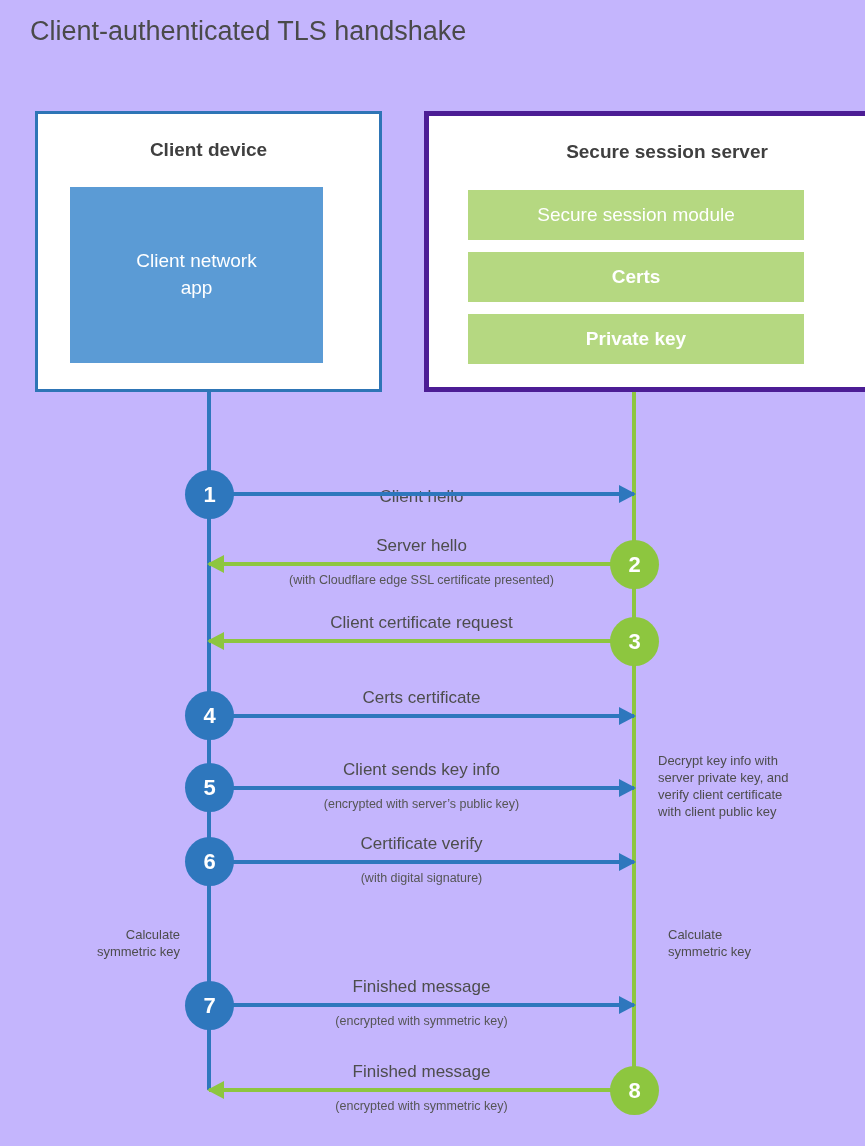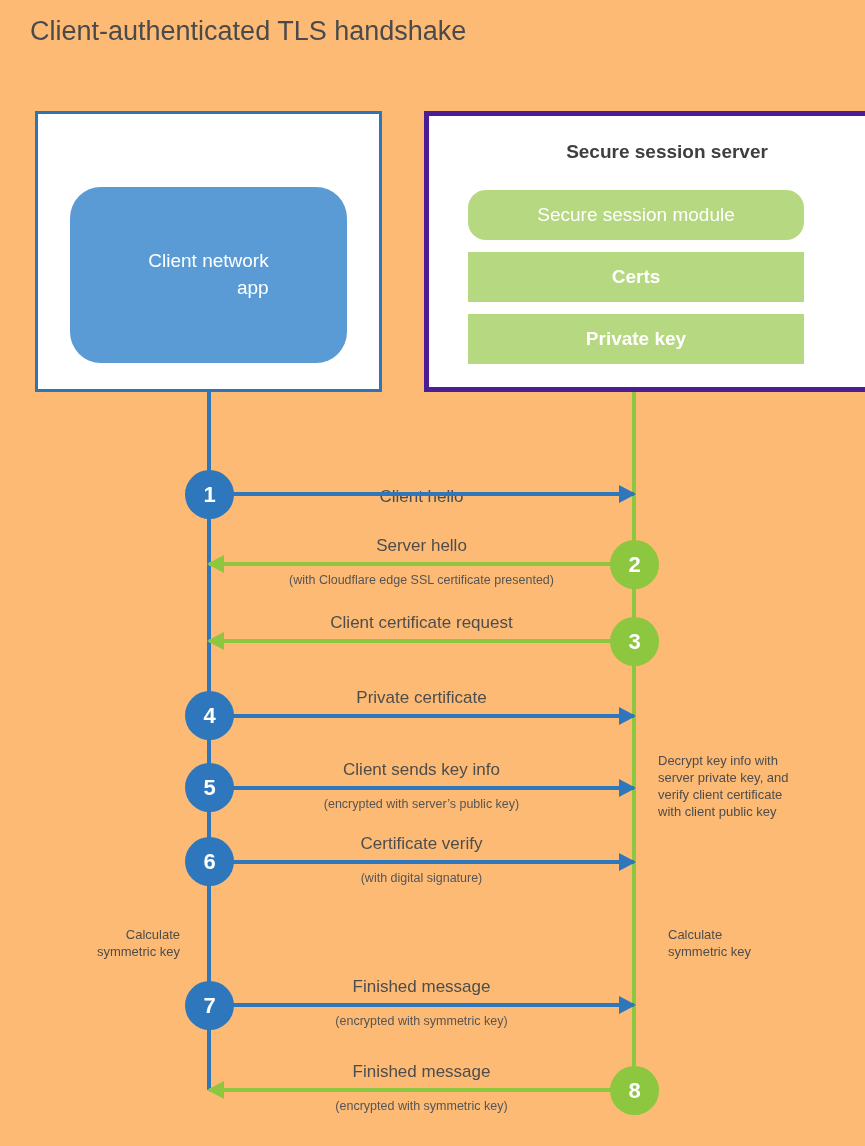--- a/index.html
+++ b/index.html
@@ -1,38 +1,38 @@
 <!DOCTYPE html>
 <html><head>
 <meta charset="utf-8">
 <style>
   html,body { margin:0; padding:0; background:#ffffff; }
   .canvas {
-    position:relative; width:865px; height:1146px; background:#fdba74;
+    position:relative; width:865px; height:1146px; background:#c4b5fd;
     font-family:"Liberation Sans", sans-serif; overflow:hidden;
   }
   .page-title {
     position:absolute; left:30px; top:16px; margin:0;
     font-size:27px; font-weight:400; color:#4a4a4a;
   }
   
   .box { position:absolute; top:111px; height:281px; background:#fff; box-sizing:border-box; }
   .client-box { left:35px;  width:347px; border:3px solid #2e75b6; }
   .server-box { left:424px; width:486px; border:5px solid #4c1d95; }
   .box-title { margin-top:25px; text-align:center; font-size:19px; font-weight:bold; color:#3f3f3f; }
   .app-rect {
-    position:absolute; left:32px; top:73px; width:277px; height:176px;
+    position:absolute; left:32px; top:73px; width:253px; height:176px;
     background:#5b9bd5; color:#ffffff; font-size:19px; line-height:1.4;
-    display:flex; align-items:center; justify-content:center; text-align:right; white-space:pre-line;border-radius:31px;
+    display:flex; align-items:center; justify-content:center; text-align:center; white-space:pre-line;
   }
   .bar {
     position:absolute; left:39px; width:336px; height:50px; background:#b5d881;
     color:#ffffff; font-size:19px; display:flex; align-items:center; justify-content:center;
   }
-  .bar-1 { top:74px;border-radius:18px; } .bar-2 { top:136px;font-weight:bold; } .bar-3 { top:198px;font-weight:bold; }
+  .bar-1 { top:74px; } .bar-2 { top:136px;font-weight:bold; } .bar-3 { top:198px;font-weight:bold; }
   
   .vline { position:absolute; width:4px; top:392px; height:698px; }
   .blue-line  { left:207px; background:#2e77bd; }
   .green-line { left:632px; background:#8dc63f; }
   
   .arrow { position:absolute; left:209px; width:425px; height:4px; }
   .arrow .shaft { position:absolute; left:0; right:0; top:0; height:4px; }
   .blue-a  .shaft { background:#2e77bd; }
   .green-a .shaft { background:#8dc63f; }
   .head { position:absolute; top:-7px; width:0; height:0;
@@ -59,20 +59,21 @@
   .note-calc-right { left:668px; top:926px; width:140px; }
 </style>
 </head>
 <body>
 
 <div class="canvas">
 
   <h1 class="page-title">Client-authenticated TLS handshake</h1>
 
   <div class="box client-box">
+    <div class="box-title">Client device</div>
     <div class="app-rect">Client network
 app</div>
   </div>
 
   <div class="box server-box">
     <div class="box-title">Secure session server</div>
     <div class="bar bar-1">Secure session module</div>
     <div class="bar bar-2">Certs</div>
     <div class="bar bar-3">Private key</div>
   </div>
@@ -102,21 +103,21 @@
   <div>
     <div class="step-label" style="top:613px">Client certificate request</div>
     <div class="arrow green-a" style="top:639px">
       <div class="shaft"></div>
       <div class="head head-left"></div>
     </div>
     <div class="circle green-c" style="top:617px">3</div>
   </div>
 
   <div>
-    <div class="step-label" style="top:688px">Private certificate</div>
+    <div class="step-label" style="top:688px">Certs certificate</div>
     <div class="arrow blue-a" style="top:714px">
       <div class="shaft"></div>
       <div class="head head-right"></div>
     </div>
     <div class="circle blue-c" style="top:691px">4</div>
   </div>
 
   <div>
     <div class="step-label" style="top:760px">Client sends key info</div>
     <div class="arrow blue-a" style="top:786px">

